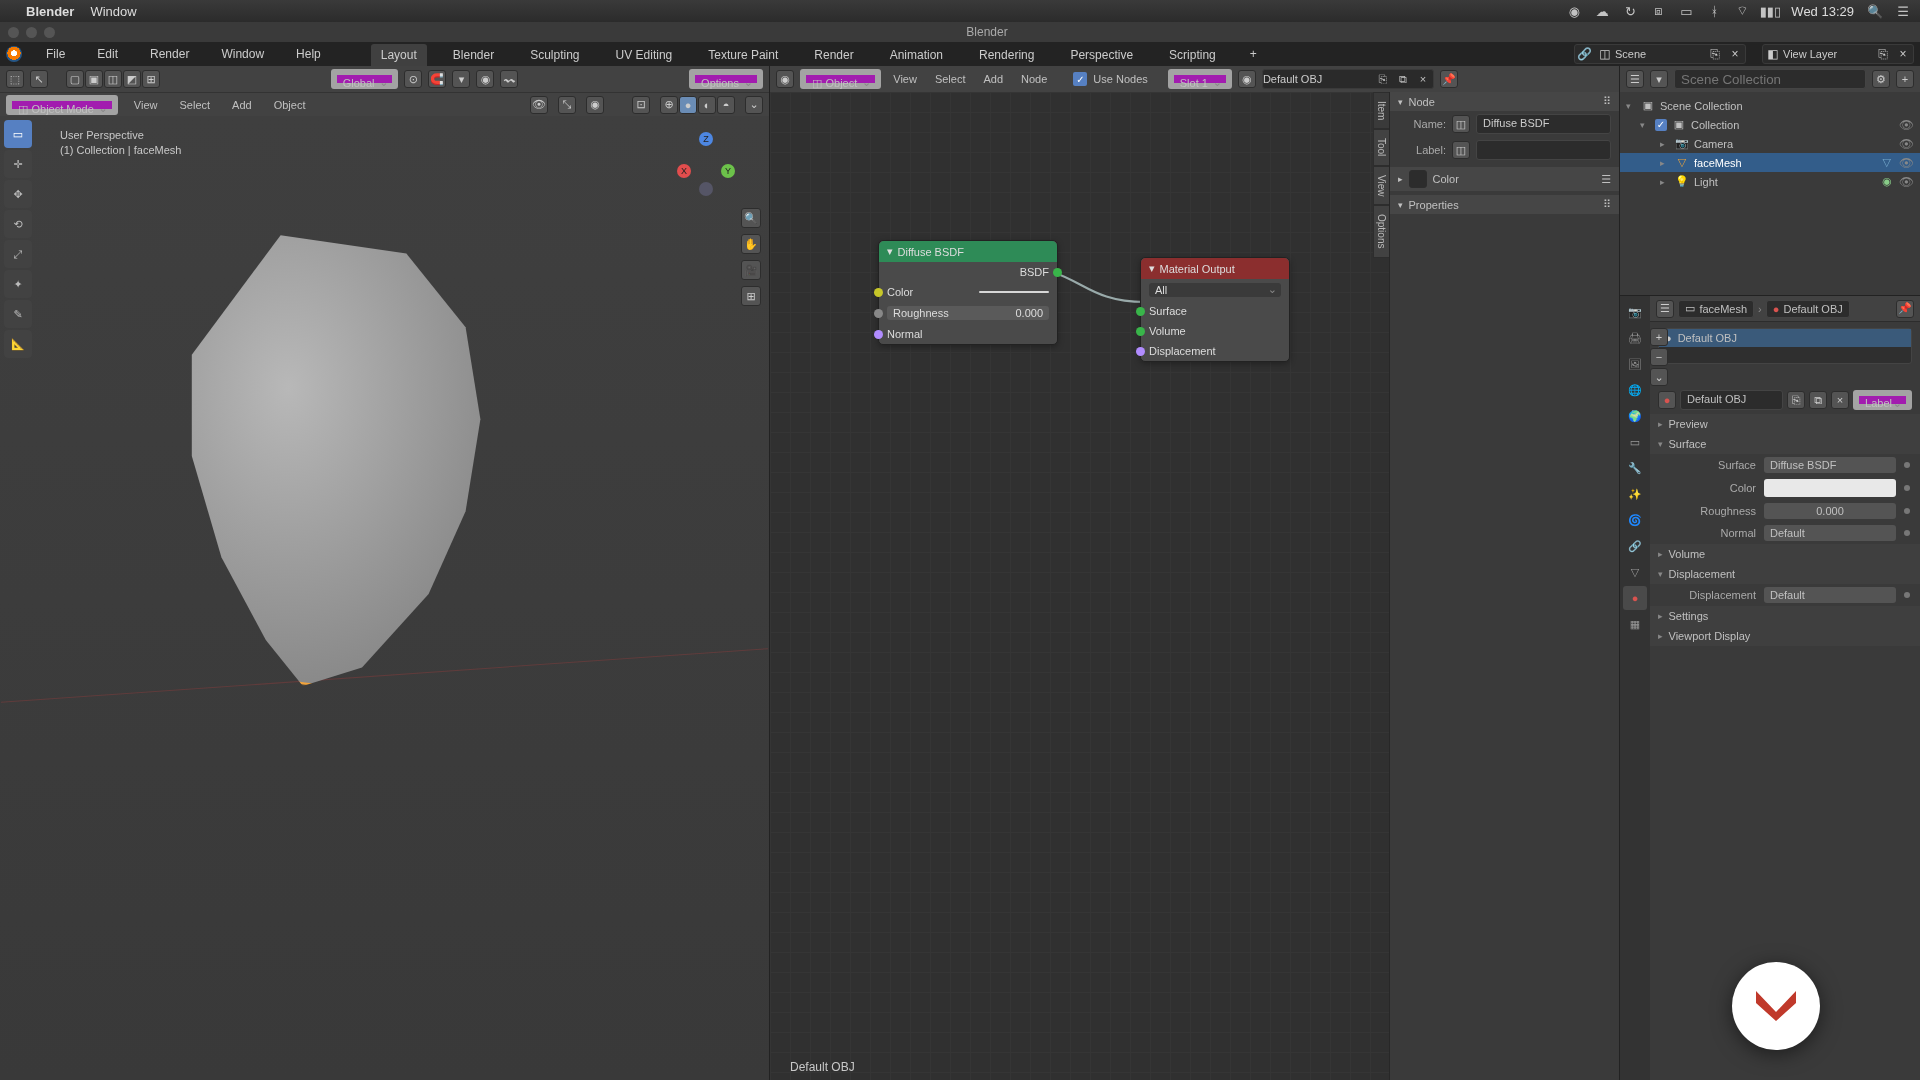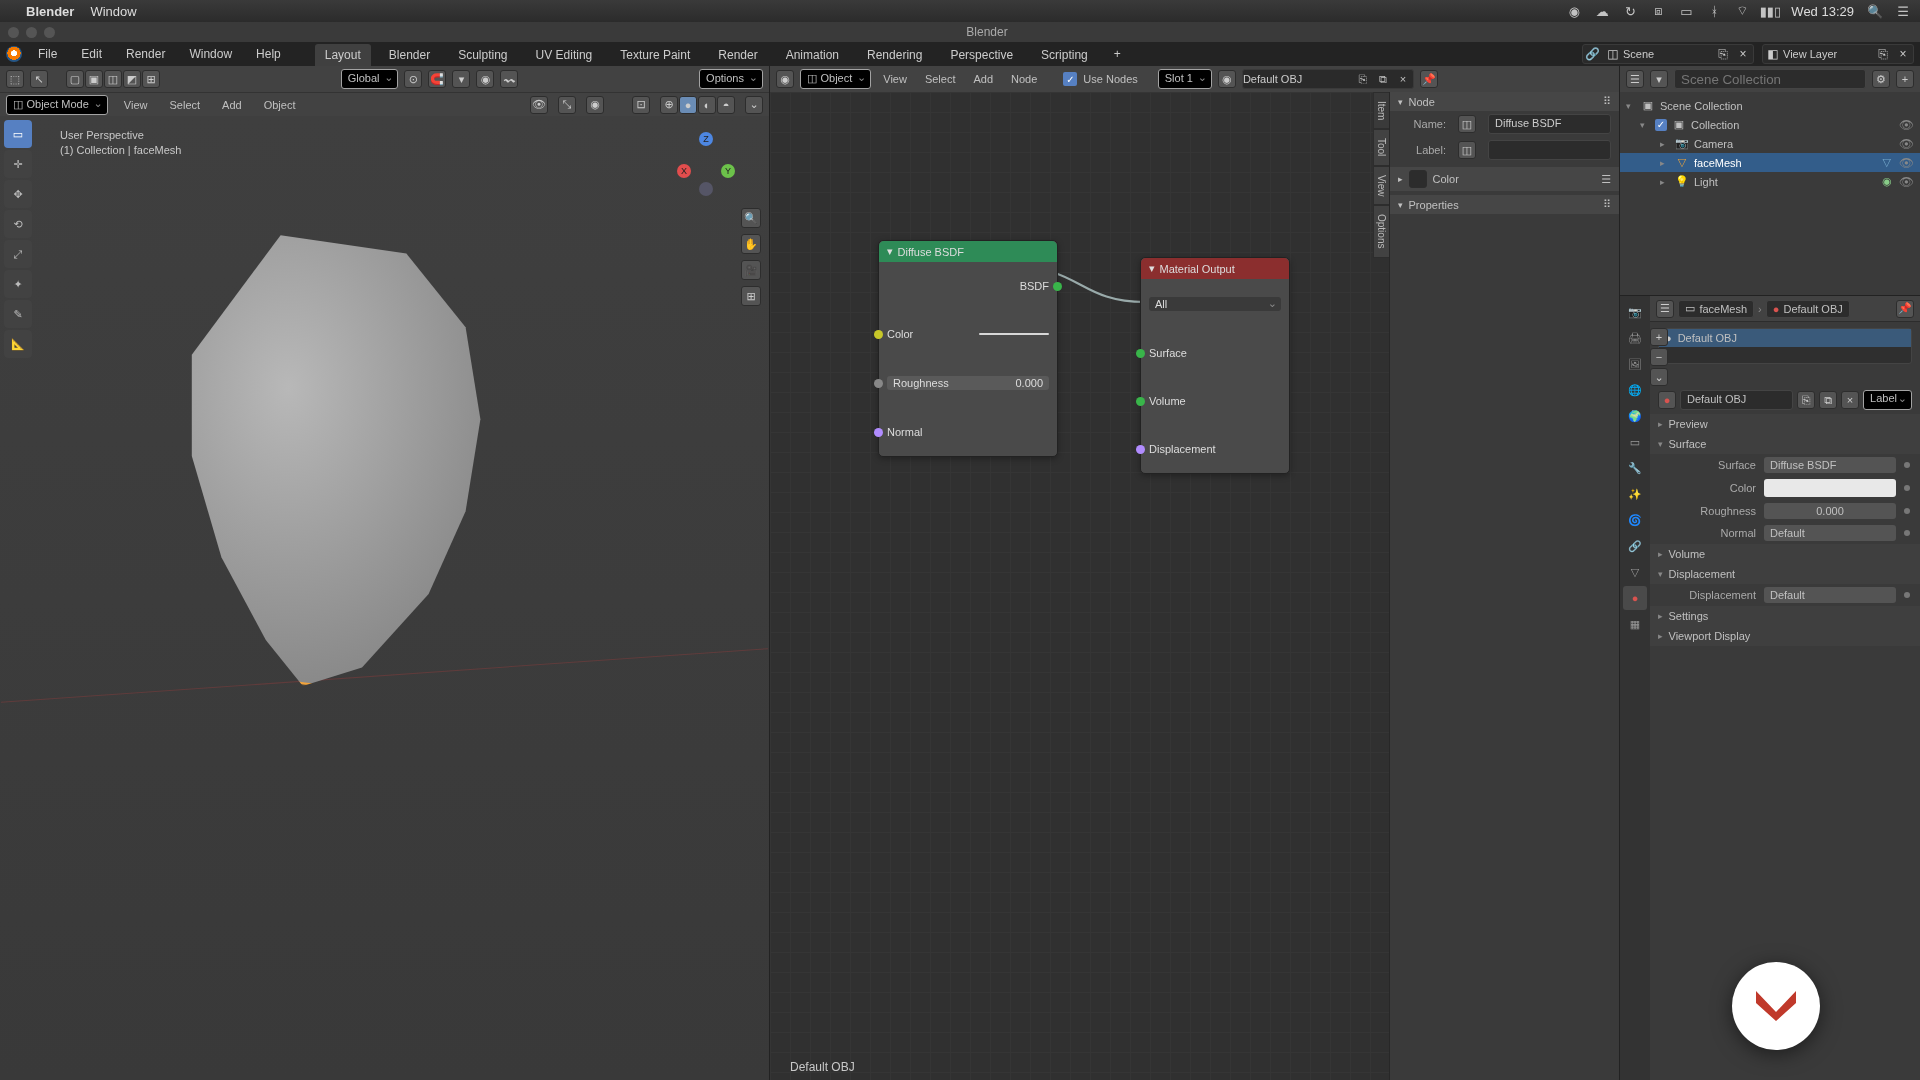--- a/index.html
+++ b/index.html
@@ -12,38 +12,38 @@
 .mac-menubar .apple { font-size: 14px; }
 .mac-menubar .bold { font-weight: 600; }
 .status-icon { width:14px; height:14px; display:inline-flex; align-items:center; justify-content:center; opacity:.85; }
 
 
 .win-titlebar { height: 20px; background: #3a3a3a; display:flex; align-items:center; padding:0 8px; gap:7px; }
 .traffic { width:11px; height:11px; border-radius:50%; background:#555; }
 .win-title { flex:1; text-align:center; color:#aaa; font-size:12px; }
 
 
-.bl-menubar { height:24px; background:#232323; display:flex; align-items:center; padding:0 6px; gap:8px; color:#ccc; font-size:12px; }
+.bl-menubar { height:24px; background:#232323; display:flex; align-items:center; padding:0 6px; gap:16px; color:#ccc; font-size:12px; }
 .bl-logo { width:16px; height:16px; background:radial-gradient(circle at 50% 45%, #fff 0 25%, transparent 26%), radial-gradient(circle at 50% 45%, #f57900 0 55%, transparent 56%), #265787; border-radius:50%; }
 .bl-menu-item { padding:3px 8px; border-radius:3px; }
 .tab { padding:4px 10px; border-radius:3px 3px 0 0; margin-top:2px; }
 .tab.active { background:#404040; }
 .tab-plus { padding:4px 8px; }
 .scene-pill { display:flex; align-items:center; background:#2a2a2a; border:1px solid #3a3a3a; border-radius:3px; height:20px; }
 .scene-pill .ico { width:20px; text-align:center; }
 .scene-pill input { background:transparent; border:none; color:#ccc; width:90px; font-size:11px; }
 
 
 .workspace { display:flex; height: calc(100% - 66px); }
 
 
 .viewport3d { width:770px; background:#3a3a3a; display:flex; flex-direction:column; border-right:1px solid #222; }
 .vp-header1 { height:26px; background:#424242; display:flex; align-items:center; padding:0 6px; gap:6px; }
 .vp-header2 { height:24px; background:#424242; display:flex; align-items:center; padding:0 6px; gap:10px; border-top:1px solid #333; }
-.mode-select { background:#000000; border:1px solid #a3a3a3; border-radius:3px; padding:2px 18px 2px 6px; height:20px; position:relative; }
+.mode-select { background:#a21caf; border:6px solid #a3a3a3; border-radius:3px; padding:2px 18px 2px 6px; height:20px; position:relative; }
 .mode-select::after { content:"⌄"; position:absolute; right:4px; top:1px; color:#888; }
 .hdr-btn { background:#545454; border:1px solid #2d2d2d; border-radius:3px; width:20px; height:20px; display:inline-flex; align-items:center; justify-content:center; color:#ccc; }
 .hdr-btn.sm { width:18px; height:18px; }
 .hdr-group { display:flex; gap:1px; }
 .hdr-text { padding:0 6px; }
 .spacer { flex:1; }
 
 .vp-body { flex:1; position:relative; background:linear-gradient(#3f3f3f,#393939); overflow:hidden; }
 .toolshelf { position:absolute; left:0; top:0; width:36px; background:rgba(50,50,50,.0); display:flex; flex-direction:column; gap:2px; padding:4px; }
 .tool-btn { width:28px; height:28px; background:#424242; border-radius:4px; display:flex; align-items:center; justify-content:center; color:#bbb; }
@@ -61,34 +61,34 @@
 
 .node-editor { flex:1; background:#303030; display:flex; flex-direction:column; border-right:1px solid #222; position:relative; }
 .ne-header { height:26px; background:#424242; display:flex; align-items:center; padding:0 6px; gap:6px; }
 .ne-body { flex:1; position:relative; background: #303030; background-image: linear-gradient(#353535 1px, transparent 1px), linear-gradient(90deg, #353535 1px, transparent 1px); background-size: 20px 20px; overflow:hidden; }
 .ne-footer { position:absolute; bottom:6px; left:20px; color:#c8c8c8; font-size:12px; }
 
 .node { position:absolute; background:#4a4a4a; border:1px solid #222; border-radius:5px; font-size:11px; color:#ddd; box-shadow:0 2px 6px rgba(0,0,0,.3); }
 .node-header { padding:4px 8px; border-radius:5px 5px 0 0; display:flex; align-items:center; gap:5px; }
 .node-hdr-green { background:#2e8b57; }
 .node-hdr-red { background:#8b2e2e; }
-.node-row { padding:18px 8px; display:flex; align-items:center; gap:6px; position:relative; }
+.node-row { padding:4px 8px; display:flex; align-items:center; gap:6px; position:relative; }
 .sock { width:9px; height:9px; border-radius:50%; position:absolute; left:-5px; }
 .sock.out { left:auto; right:-5px; }
 .sock.yellow{background:#c7c729;} .sock.grey{background:#888;} .sock.purple{background:#b18cff;} .sock.green{background:#39b54a;}
 .node-field { background:#5a5a5a; border-radius:3px; padding:1px 6px; min-width:60px; text-align:center; }
 .node-field.light{ background:#d8d8d8; }
 .node-sel { background:#3a3a3a; border-radius:3px; padding:1px 6px; flex:1; position:relative; }
 .node-sel::after{content:"⌄"; position:absolute; right:4px; top:0; color:#888;}
 
 svg.link { position:absolute; top:0; left:0; pointer-events:none; }
 .vert-tab { writing-mode:vertical-rl; padding:8px 2px; background:#424242; border:1px solid #2d2d2d; border-right:none; font-size:10px; color:#bbb; }
 .vert-tab.active{ background:#3a3a3a; }
 .np-section-hdr { background:#464646; padding:3px 8px; display:flex; align-items:center; gap:6px; }
-.np-row { display:flex; align-items:center; padding:3px 8px; gap:12px; }
+.np-row { display:flex; align-items:center; padding:3px 8px; gap:6px; }
 .np-row label { width:48px; text-align:right; color:#aaa; }
 .np-row .field { flex:1; background:#2c2c2c; border:1px solid #444; border-radius:3px; padding:2px 6px; height:20px; color:#ccc; }
 
 
 .right-col { width:300px; display:flex; flex-direction:column; background:#3a3a3a; }
 .outliner { height:230px; border-bottom:1px solid #222; display:flex; flex-direction:column; }
 .out-header { height:26px; background:#424242; display:flex; align-items:center; padding:0 6px; gap:6px; }
 .search { flex:1; background:#2c2c2c; border:1px solid #444; border-radius:3px; height:20px; padding:0 6px; color:#aaa; }
 .tree { flex:1; padding:4px 0; overflow:hidden; }
 .tree-row { display:flex; align-items:center; height:19px; padding:0 6px; gap:5px; }

